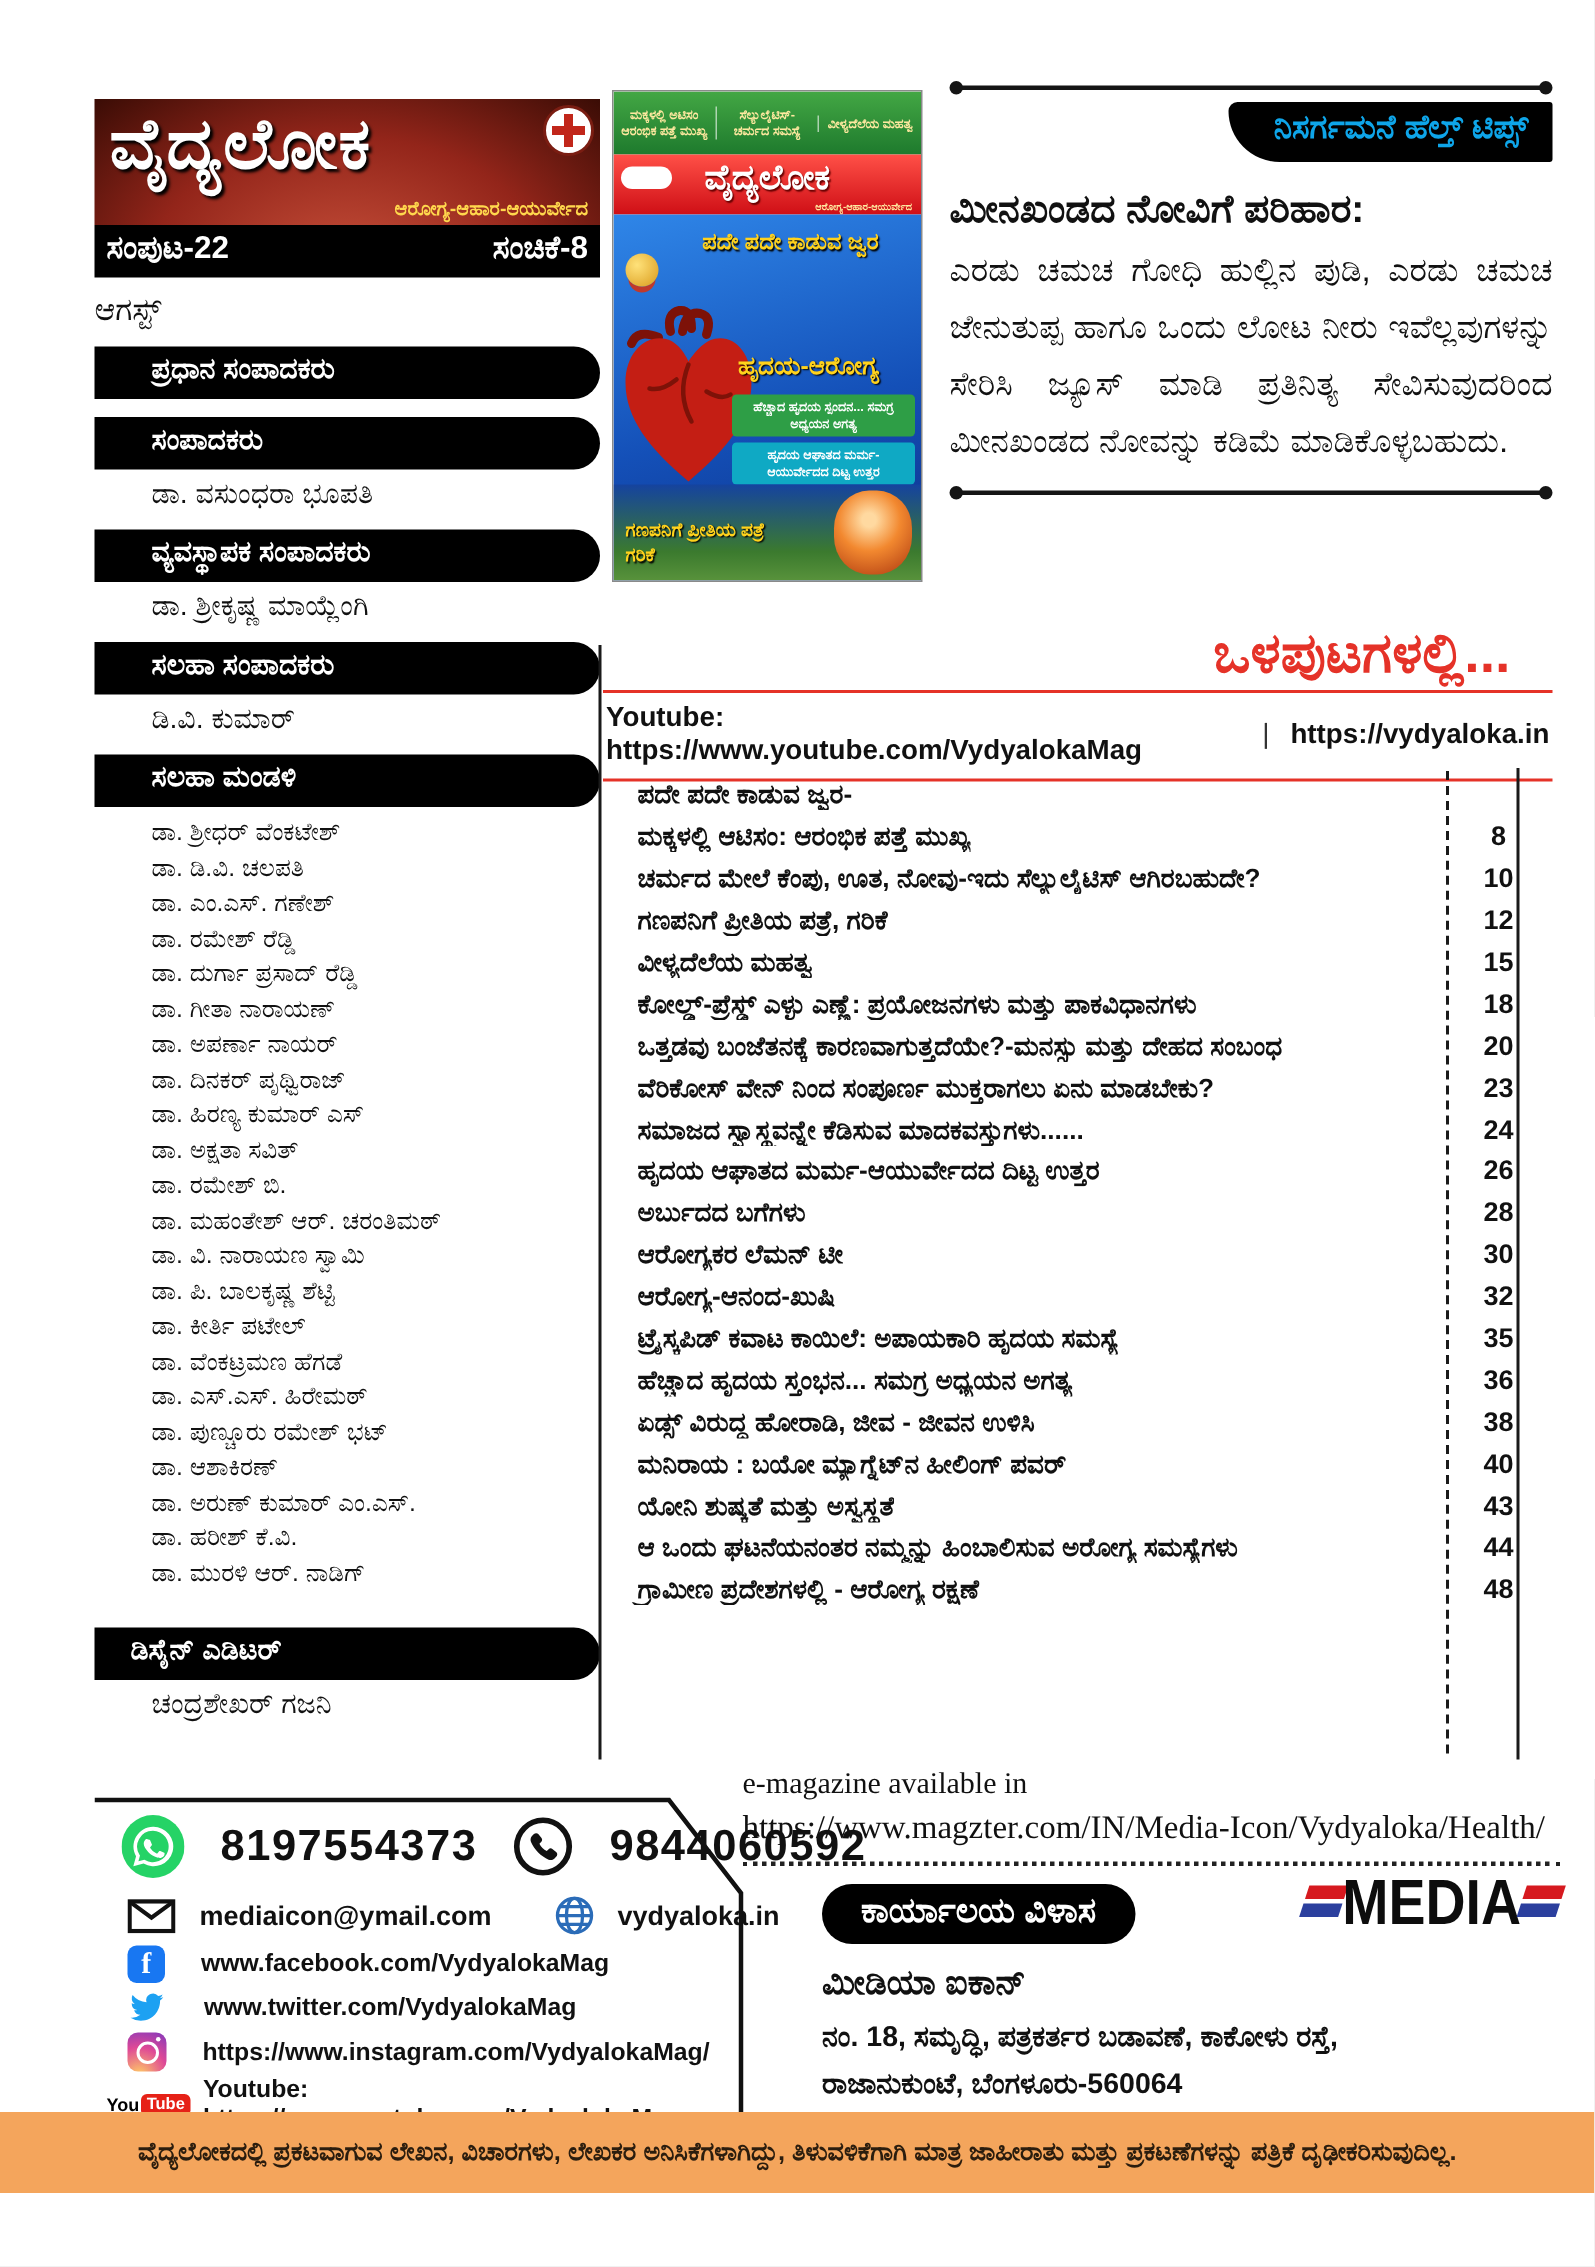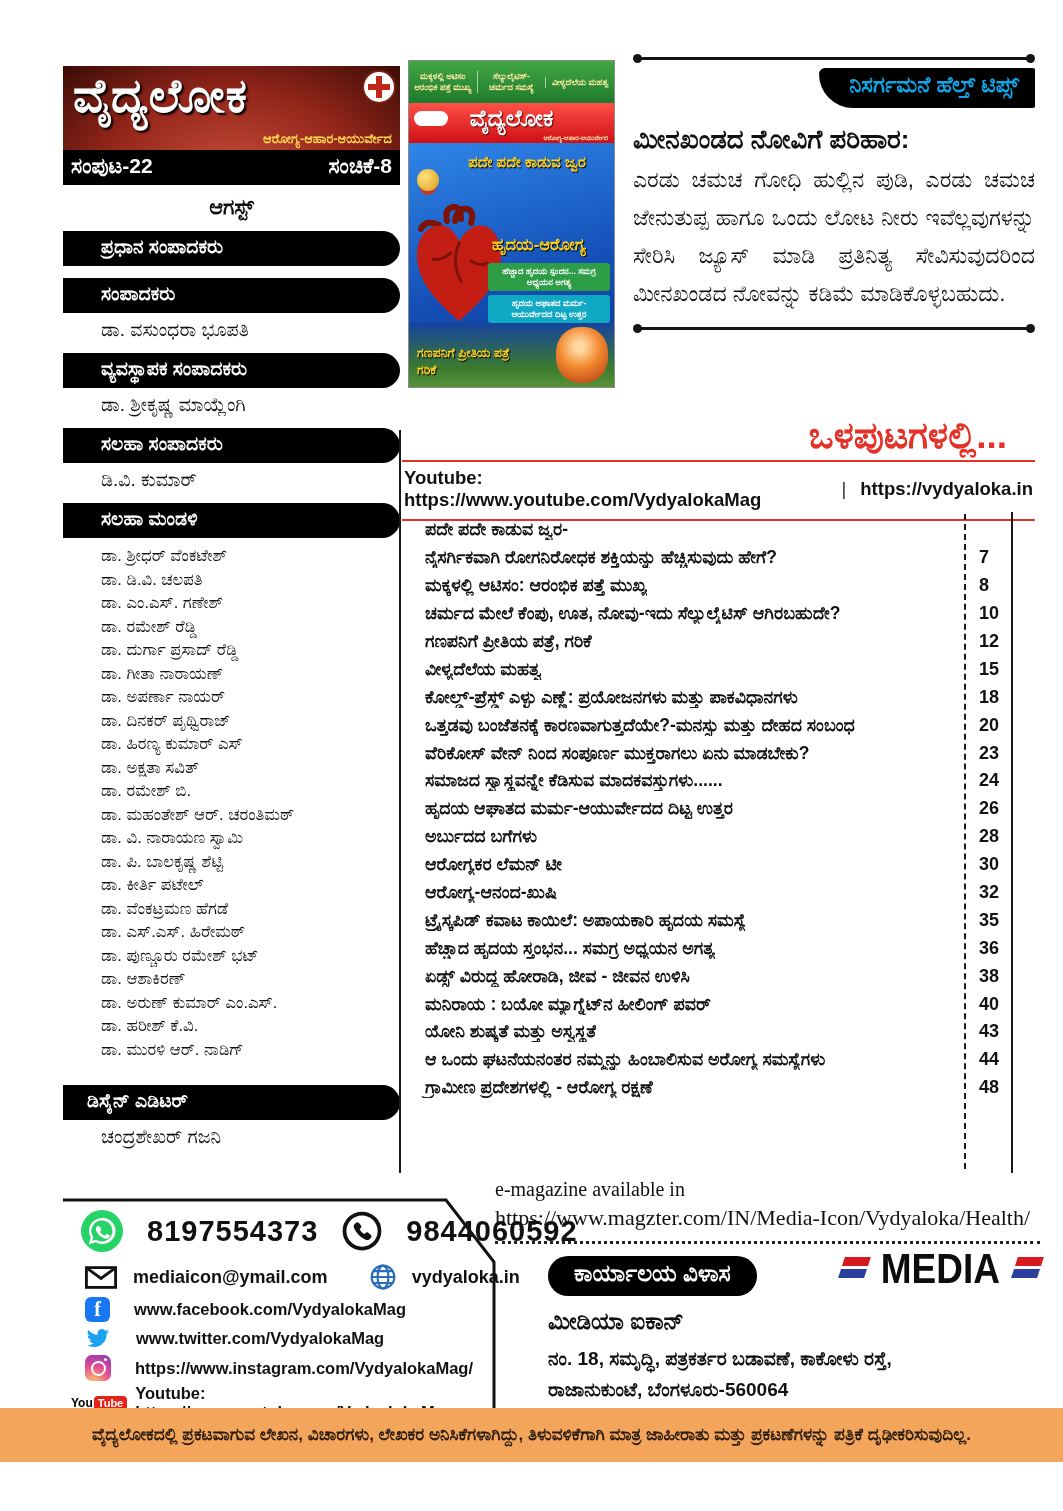--- a/index.html
+++ b/index.html
@@ -9,21 +9,21 @@
   .sidebar{position:absolute;left:63px;top:66px;width:337px;}
   .logo-box{position:relative;height:84px;background:radial-gradient(ellipse at 50% 135%,#c8503a 0%,#93251a 55%,#3a0c05 100%);}
   .logo-text{position:absolute;left:10px;top:2px;font-size:47px;font-weight:bold;color:#fff;letter-spacing:1px;text-shadow:2px 2px 2px #000;}
   .logo-tag{position:absolute;right:8px;bottom:3px;font-size:13px;font-weight:bold;color:#ffd84d;}
   .cross-badge{position:absolute;right:4px;top:4px;width:30px;height:30px;border-radius:50%;background:#fff;border:2px solid #7a1d12;}
   .cross-badge::before,.cross-badge::after{content:"";position:absolute;background:#c1261a;}
   .cross-badge::before{left:12px;top:4px;width:6px;height:22px;}
   .cross-badge::after{left:4px;top:12px;width:22px;height:6px;}
   .vol-bar{background:#000;color:#fff;display:flex;justify-content:space-between;align-items:center;
            font-size:21px;font-weight:bold;padding:4px 8px 7px;gap:34px;}
-  .month{text-align:center;font-size:21px;font-weight:bold;margin:10px 0 2px;}
+  .month{text-align:left;font-size:21px;font-weight:normal;margin:10px 0 2px;}
   .pill{background:#000;color:#fff;font-size:19px;font-weight:bold;border-radius:0 18px 18px 0;
         padding:5px 10px 8px 38px;margin:12px 0 6px;}
   .person{font-size:19px;padding-left:38px;margin:4px 0 6px;}
   .adv-name{font-size:16.5px;padding-left:38px;line-height:23.5px;}
   .design-gap{margin-top:24px;padding-left:24px;}
   
   .cover{position:absolute;left:408px;top:60px;width:205px;height:326px;border:1px solid #8a8a8a;
          display:flex;flex-direction:column;overflow:hidden;}
   .cv-strip{height:42px;background:linear-gradient(#43a744,#1e7a2d);display:flex;align-items:center;}
   .cv-strip .cell{flex:1;color:#ffe9a0;font-size:8.5px;font-weight:bold;text-align:center;padding:0 3px;line-height:11px;}
@@ -66,21 +66,21 @@
   .inner-head{position:absolute;left:402px;top:414px;width:633px;}
   .inner-title{color:#e53228;font-size:37px;font-weight:bold;text-align:right;padding-right:28px;line-height:44px;}
   .red-rule{height:2px;background:#e53228;margin-top:2px;}
   .yt-line{display:flex;align-items:center;font-size:18.5px;font-weight:bold;padding:5px 2px 6px;gap:14px;}
   .yt-sep{color:#333;font-weight:normal;}
   
   .v-divider{position:absolute;left:399px;top:430px;height:743px;border-left:2px solid #1a1a1a;}
   .v-right{position:absolute;left:1011px;top:512px;height:661px;border-left:2px solid #1a1a1a;}
   .v-dash{position:absolute;left:964px;top:514px;height:655px;border-left:2.5px dashed #1a1a1a;}
   .toc{position:absolute;left:401px;top:516px;width:610px;}
-  .toc-row{position:relative;height:27.9px;display:flex;align-items:center;}
+  .toc-row{position:relative;height:27.9px;display:flex;align-items:center;text-align:center;}
   .t-title{display:block;padding-left:24px;max-width:530px;font-size:17.5px;font-weight:bold;
            white-space:nowrap;overflow:hidden;}
   .t-page{position:absolute;left:578px;width:40px;font-size:18px;font-weight:bold;}
   
   .emag{position:absolute;left:495px;top:1178px;width:545px;text-align:left;
         font-family:"Liberation Serif","DejaVu Serif",serif;font-weight:normal;}
   .emag-l1{font-size:20px;}
   .emag-l2{font-size:22px;margin-top:4px;}
   .dot-rule{border-top:3px dotted #222;margin-top:10px;}
   
@@ -98,21 +98,21 @@
   .ig::after{content:"";position:absolute;right:4px;top:3px;width:3px;height:3px;background:#fff;border-radius:50%;}
   .yt{display:flex;align-items:center;gap:1px;font-weight:bold;}
   .yt .you{font-size:12px;color:#000;}
   .yt .tube{font-size:11px;color:#fff;background:#e62117;border-radius:4px;padding:1px 4px 2px;}
   
   .office{position:absolute;left:548px;top:1256px;width:492px;}
   .office-pill{display:inline-block;background:#000;color:#fff;border-radius:20px;
                font-size:23px;font-weight:bold;padding:4px 26px 9px;}
   .office-name{font-size:23px;font-weight:bold;margin:12px 0 8px;}
   .office-addr{font-size:19px;font-weight:bold;line-height:31px;}
-  .media-logo{position:absolute;right:0;top:-8px;display:flex;align-items:center;gap:14px;}
+  .media-logo{position:absolute;right:0;top:-8px;display:flex;align-items:center;gap:0;}
   .media-word{font-size:37px;font-weight:900;letter-spacing:0px;color:#0d0d0d;
               font-family:"Liberation Sans",sans-serif;transform:scaleY(1.15);}
   .flag{width:26px;height:24px;transform:skewX(-18deg);display:flex;flex-direction:column;gap:3px;}
   .flag i{display:block;height:9px;}
   .flag .r{background:#d6191f;} .flag .b{background:#2b3f9e;}
   
   .disclaimer{position:absolute;left:0;right:0;top:1408px;height:54px;background:#f4a55c;
               display:flex;align-items:center;justify-content:center;font-size:17px;font-weight:bold;color:#2b1d0e;padding:0 30px;}
 </style>
 </head>
@@ -255,24 +255,20 @@
   <div class="v-divider"></div>
   <div class="v-right"></div>
   <div class="v-dash"></div>
   <div class="toc">
 
       <div class="toc-row">
         <span class="t-title">ಪದೇ ಪದೇ ಕಾಡುವ ಜ್ವರ-</span>
         <span class="t-page"></span>
       </div>
 
-      <div class="toc-row">
-        <span class="t-title">ನೈಸರ್ಗಿಕವಾಗಿ ರೋಗನಿರೋಧಕ ಶಕ್ತಿಯನ್ನು ಹೆಚ್ಚಿಸುವುದು ಹೇಗೆ?</span>
-        <span class="t-page">7</span>
-      </div>
 
       <div class="toc-row">
         <span class="t-title">ಮಕ್ಕಳಲ್ಲಿ ಆಟಿಸಂ: ಆರಂಭಿಕ ಪತ್ತೆ ಮುಖ್ಯ</span>
         <span class="t-page">8</span>
       </div>
 
       <div class="toc-row">
         <span class="t-title">ಚರ್ಮದ ಮೇಲೆ ಕೆಂಪು, ಊತ, ನೋವು-ಇದು ಸೆಲ್ಯುಲೈಟಿಸ್ ಆಗಿರಬಹುದೇ?</span>
         <span class="t-page">10</span>
       </div>

